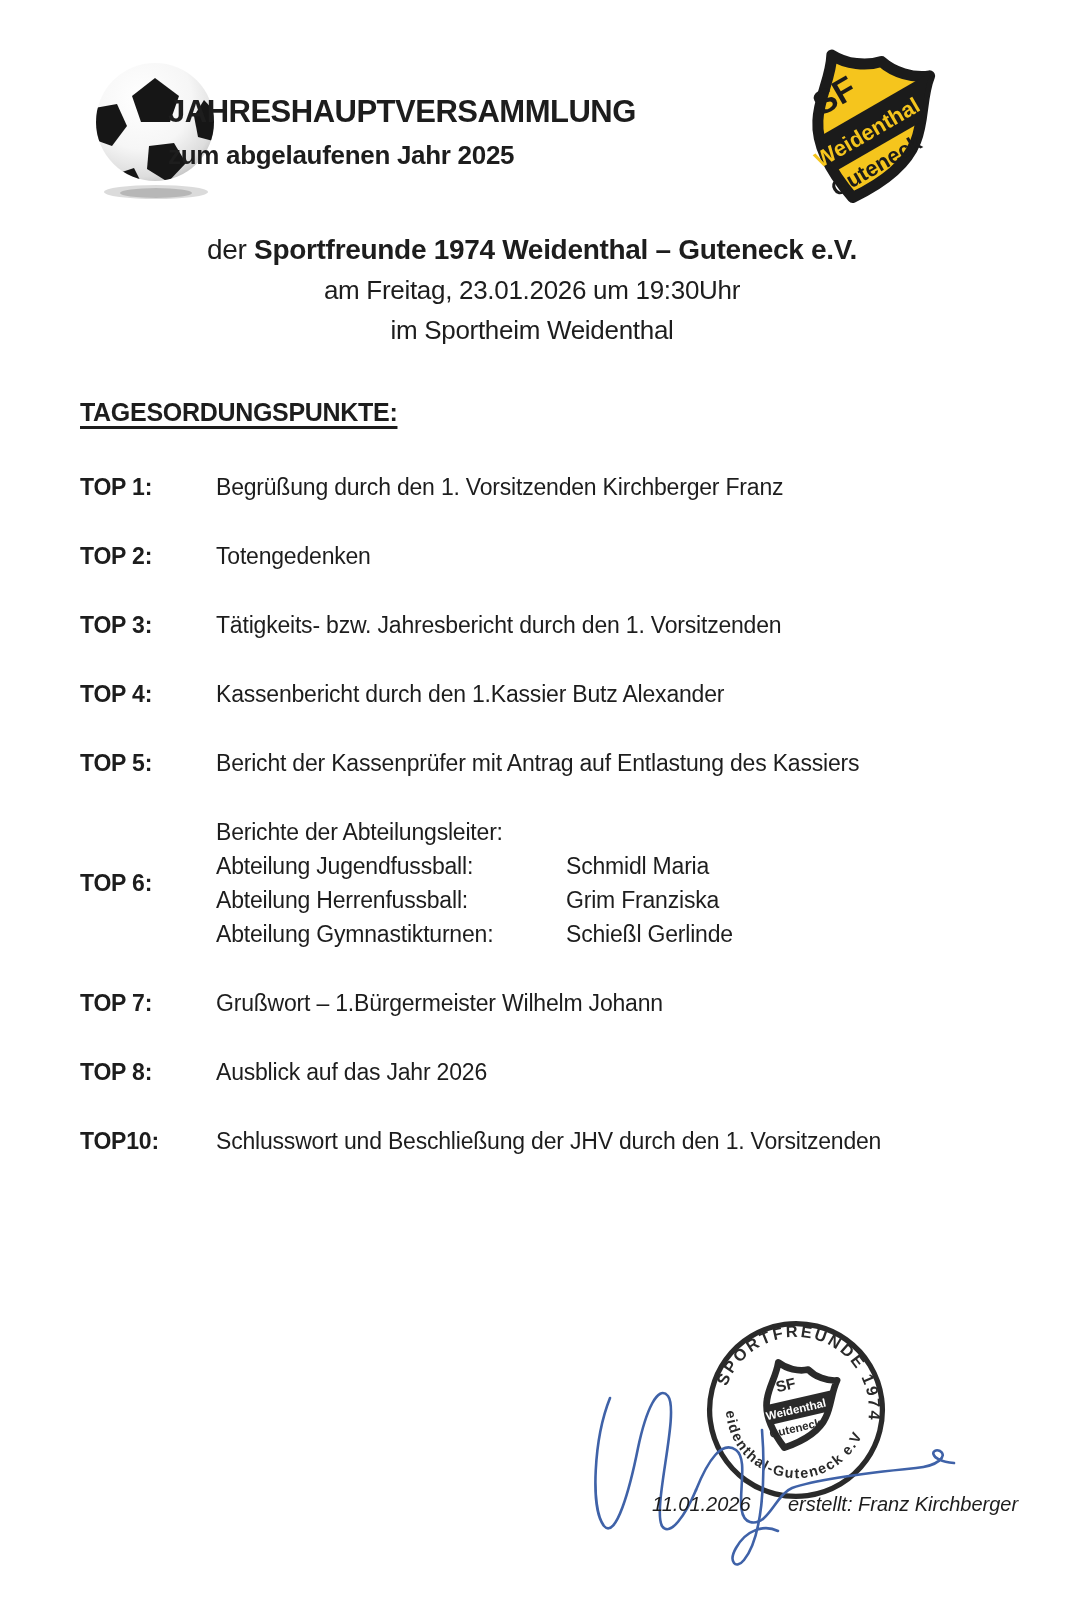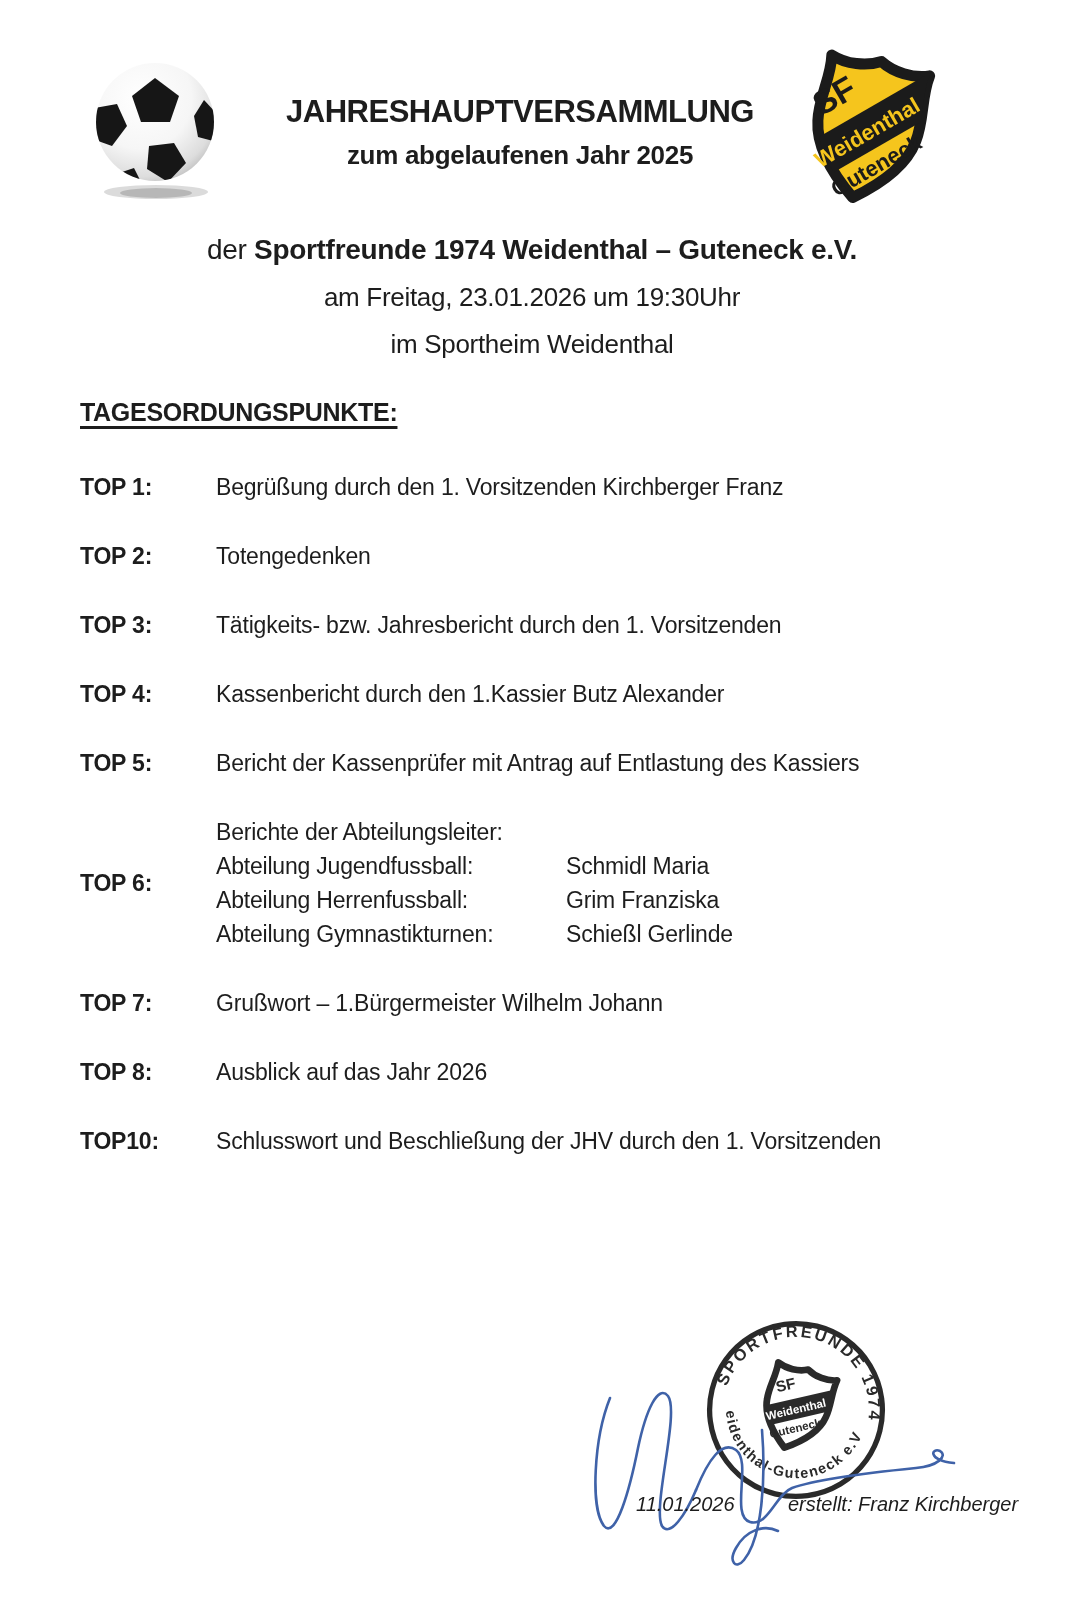--- a/index.html
+++ b/index.html
@@ -7,48 +7,48 @@
     position:relative;
     width:1088px;
     height:1599px;
     background:#ffffff;
     font-family:"Liberation Sans", sans-serif;
     color:#1d1d1d;
     overflow:hidden;
   }
   
   .ball-svg{position:absolute;left:90px;top:56px;width:134px;height:146px;}
-  .title-block{position:absolute;left:180px;top:94px;width:680px;text-align:center;}
+  .title-block{position:absolute;left:168px;top:94px;width:680px;}
   .main-title{font-size:31px;font-weight:bold;letter-spacing:-0.5px;white-space:nowrap;}
   .main-subtitle{font-size:26px;font-weight:bold;letter-spacing:-0.3px;margin-top:10px;white-space:nowrap;}
   .badge-svg{position:absolute;left:776px;top:38px;width:182px;height:202px;}
   .intro{position:absolute;left:0;top:234px;width:1064px;text-align:center;}
   .org-line{font-size:28px;letter-spacing:-0.3px;white-space:nowrap;}
   .org-name{font-weight:bold;}
-  .intro-line{font-size:26px;letter-spacing:-0.3px;margin-top:16px;white-space:nowrap;}
+  .intro-line{font-size:26px;letter-spacing:-0.3px;margin-top:9px;white-space:nowrap;}
   
   .agenda{position:absolute;left:80px;top:398px;width:950px;}
   .agenda-heading{
     display:inline-block;
     font-size:25px;font-weight:bold;letter-spacing:-0.3px;
     text-decoration:underline;text-decoration-thickness:2.5px;text-underline-offset:5px;
     margin-bottom:44px;
   }
   .agenda-rows{}
   .agenda-row{display:flex;align-items:center;margin-bottom:36px;font-size:23px;line-height:33px;letter-spacing:-0.2px;}
   .top-label{width:136px;flex-shrink:0;font-weight:bold;}
   .top-body{flex:1;}
   .top-text{white-space:nowrap;}
   .sub-row{display:flex;line-height:34px;}
   .sub-dept{width:350px;flex-shrink:0;white-space:nowrap;}
   .sub-person{white-space:nowrap;}
   
   .stamp-svg{position:absolute;left:700px;top:1314px;width:192px;height:192px;}
   .signature-svg{position:absolute;left:590px;top:1366px;width:395px;height:210px;}
-  .footer-date{position:absolute;left:636px;top:1493px;font-size:20px;font-style:italic;white-space:nowrap;}
+  .footer-date{position:absolute;left:652px;top:1493px;font-size:20px;font-style:italic;white-space:nowrap;}
   .footer-credit{position:absolute;left:788px;top:1493px;font-size:20px;font-style:italic;white-space:nowrap;}
 </style>
 </head>
 <body>
 
 <div class="page">
 
   <svg class="ball-svg" viewBox="0 0 134 146">
     <defs>
       <radialGradient id="ballGrad" cx="38%" cy="30%" r="78%">

